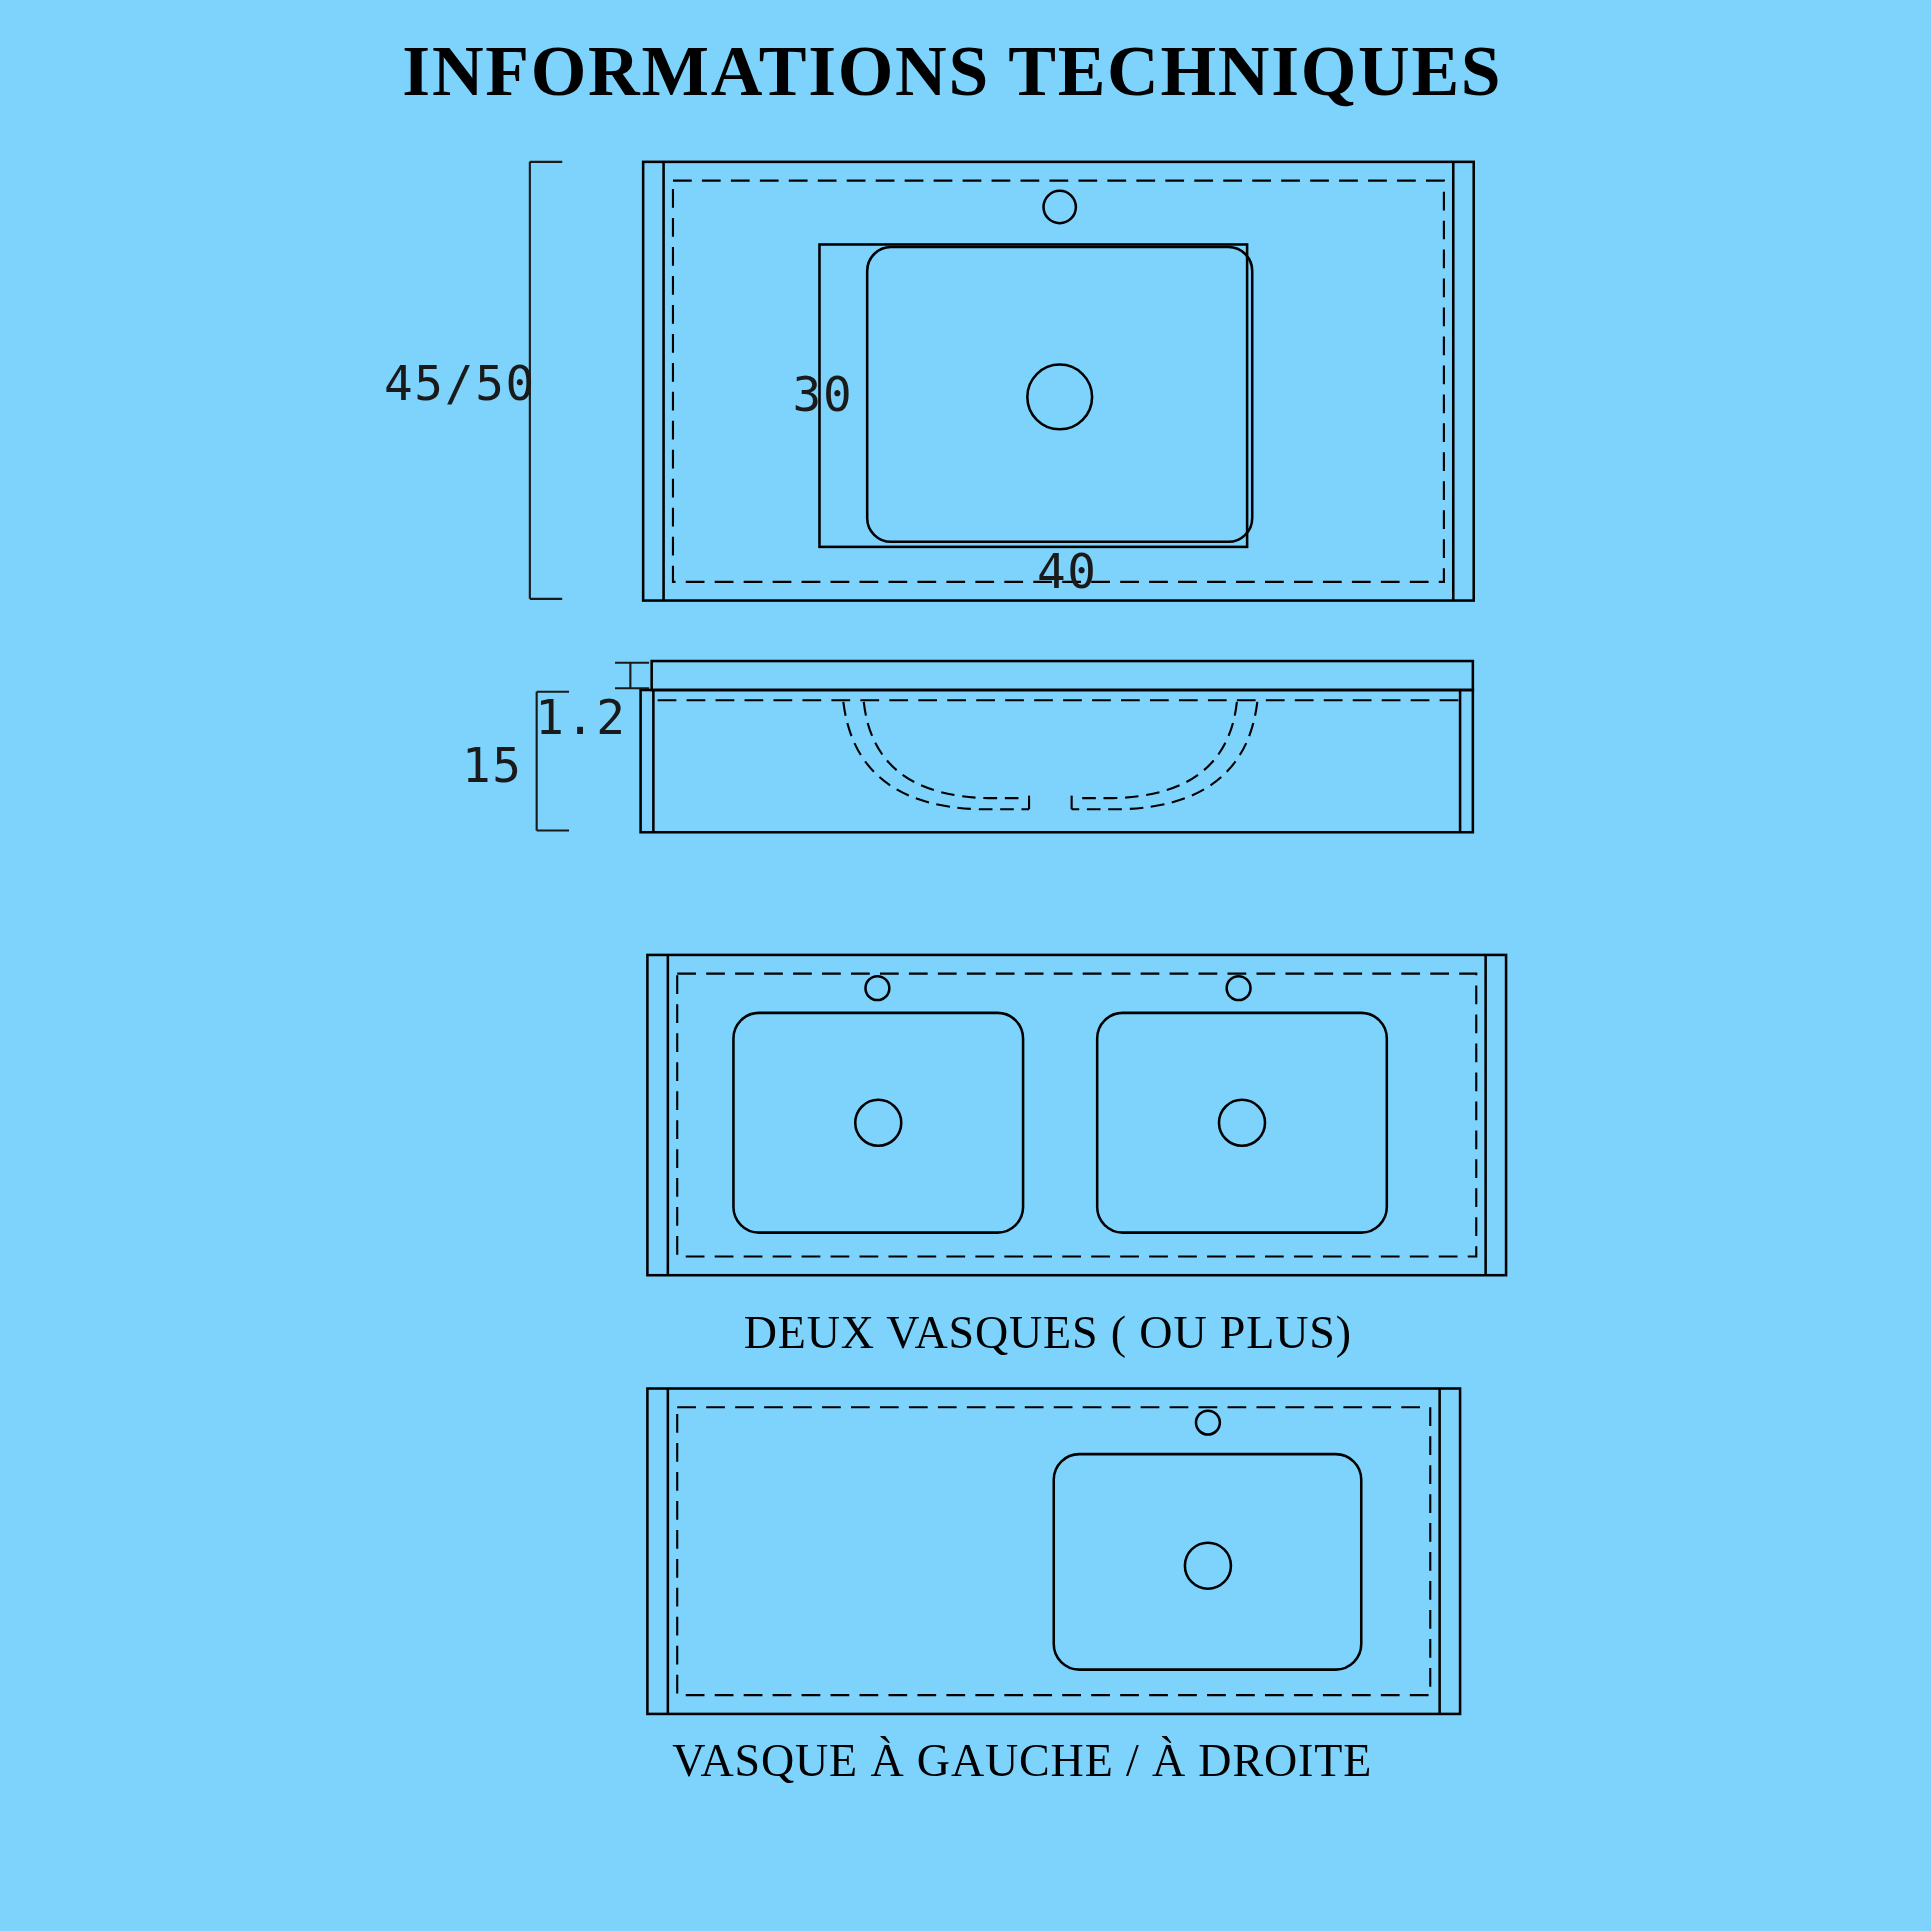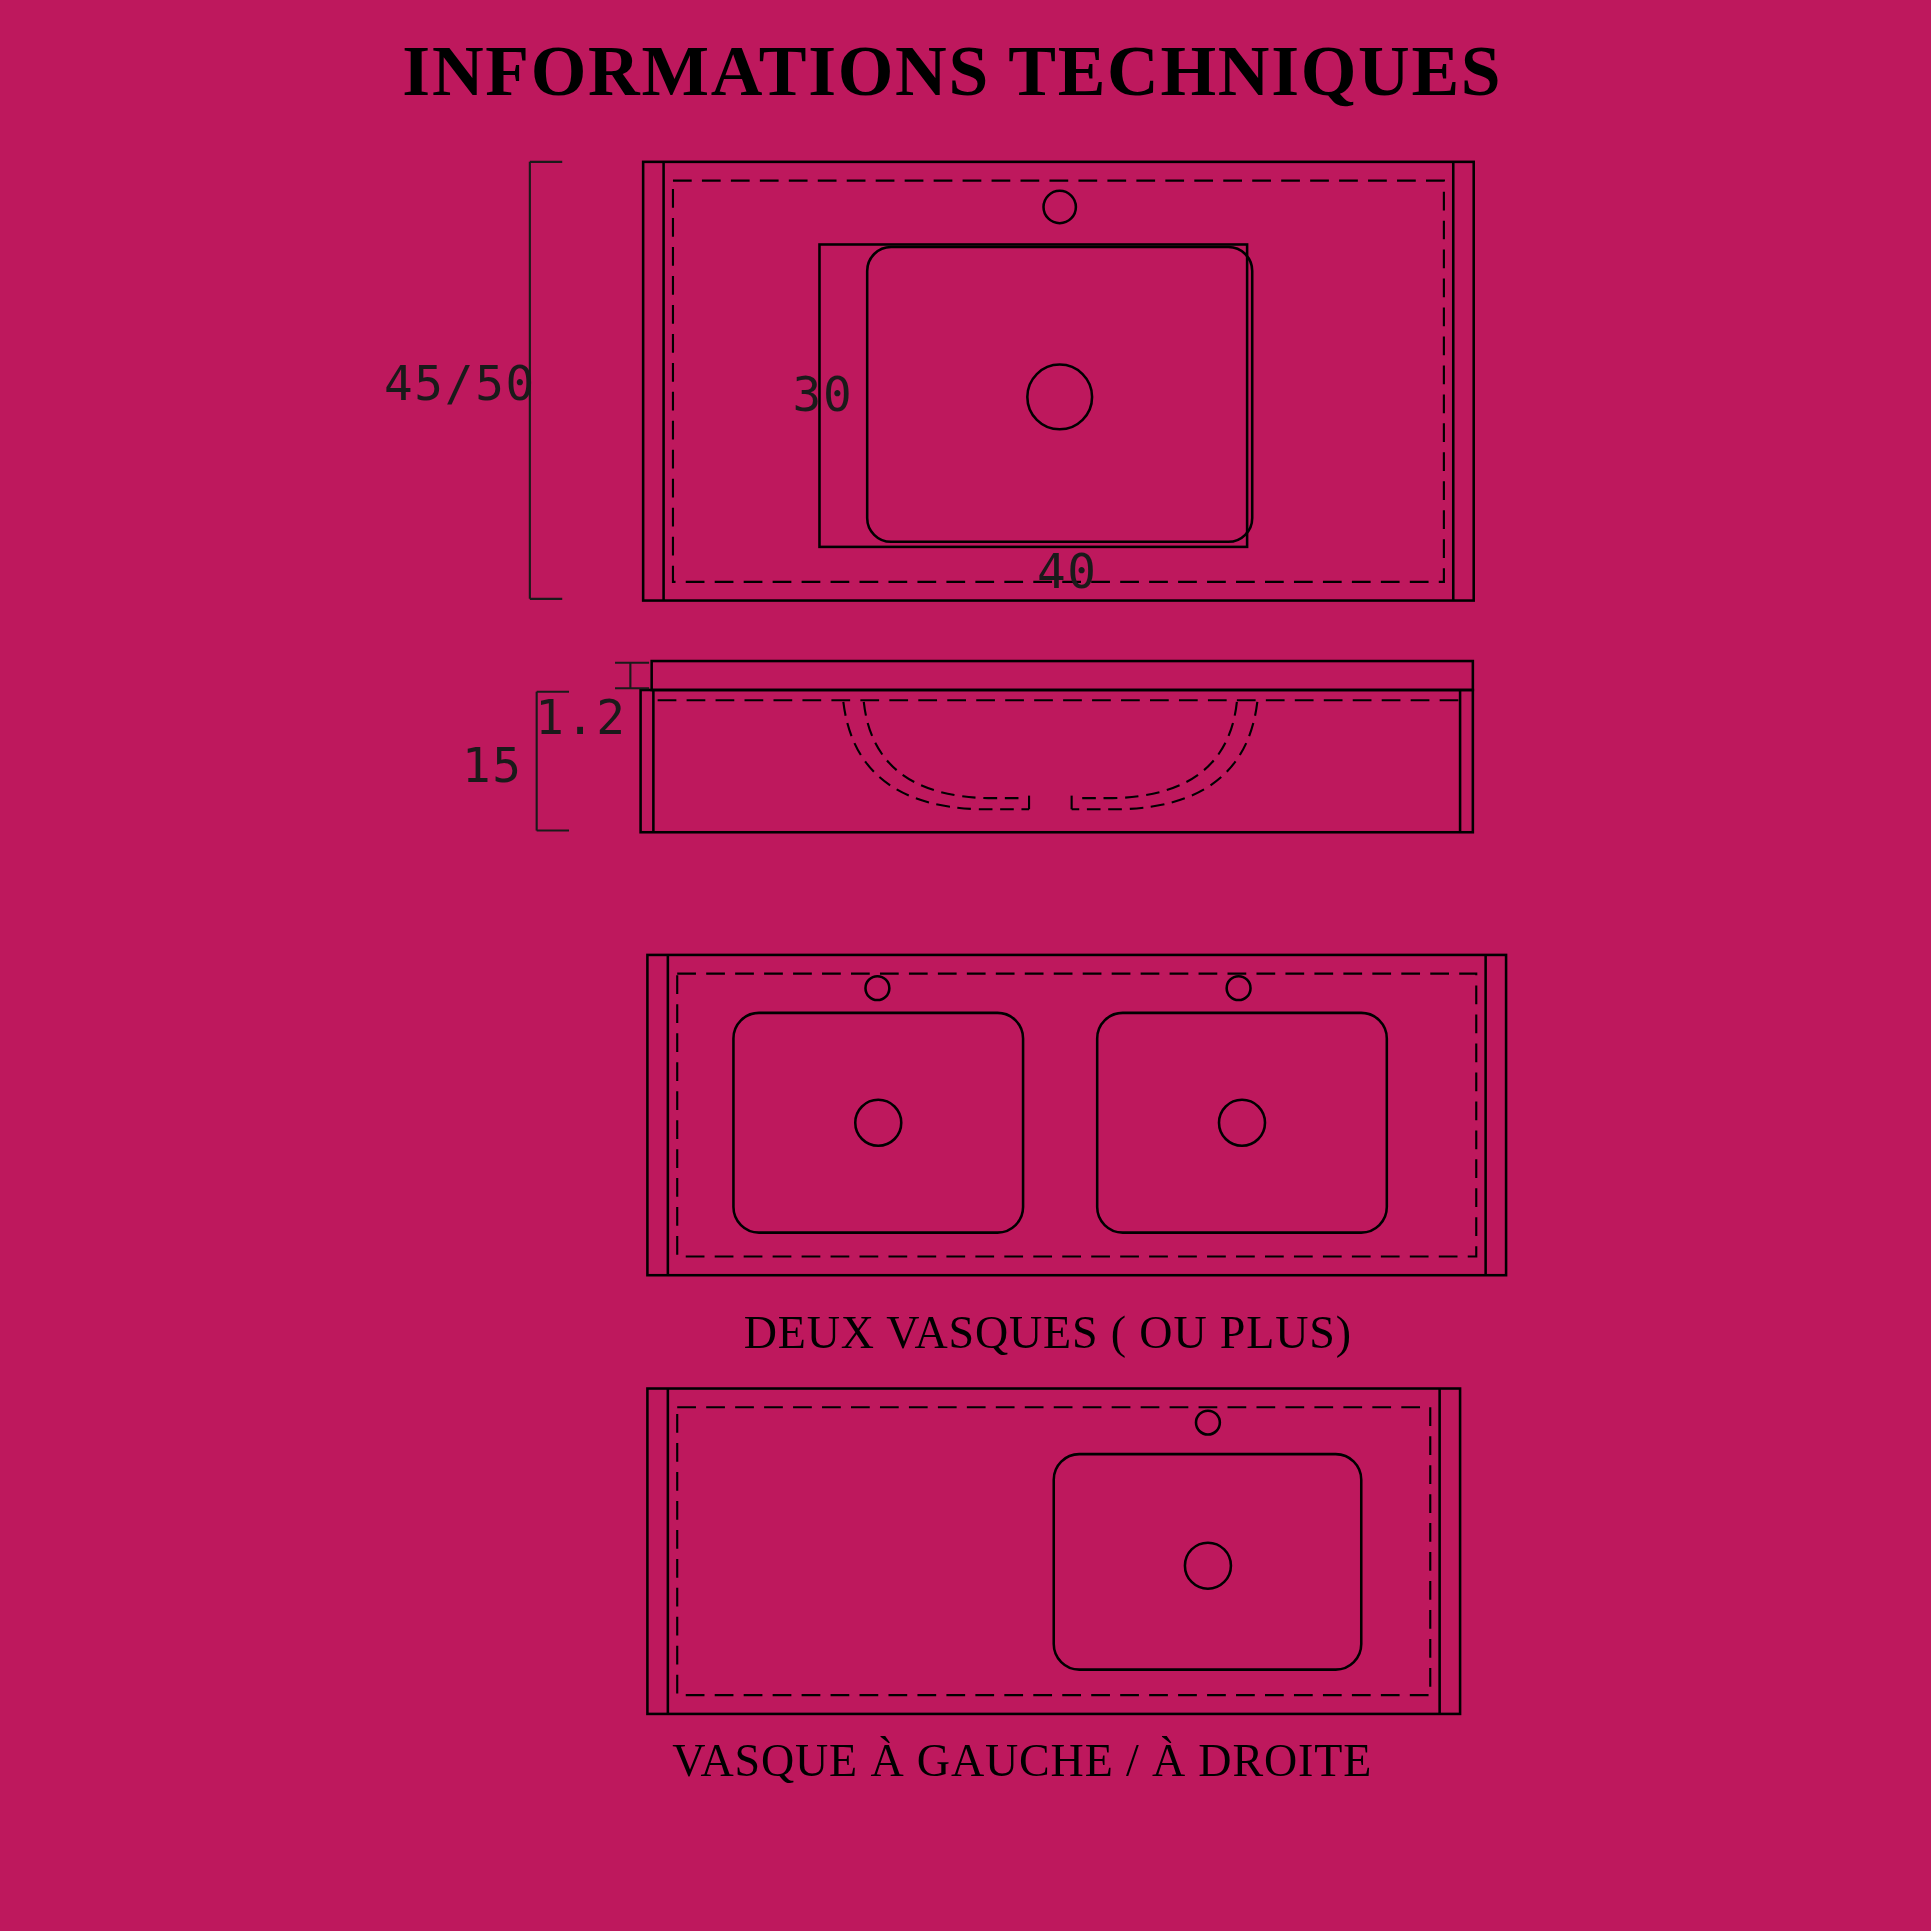--- a/index.html
+++ b/index.html
@@ -4,21 +4,21 @@
 <style>
   html, body {
     margin: 0;
     padding: 0;
     background: #ffffff;
   }
   #stage {
     position: relative;
     width: 1932px;
     height: 1932px;
-    background: #be185d;
+    background: #7dd3fc;
     overflow: hidden;
   }
   svg { display: block; }
   .solid {
     fill: none;
     stroke: #000000;
     stroke-width: 3;
   }
   .dashed {
     fill: none;

